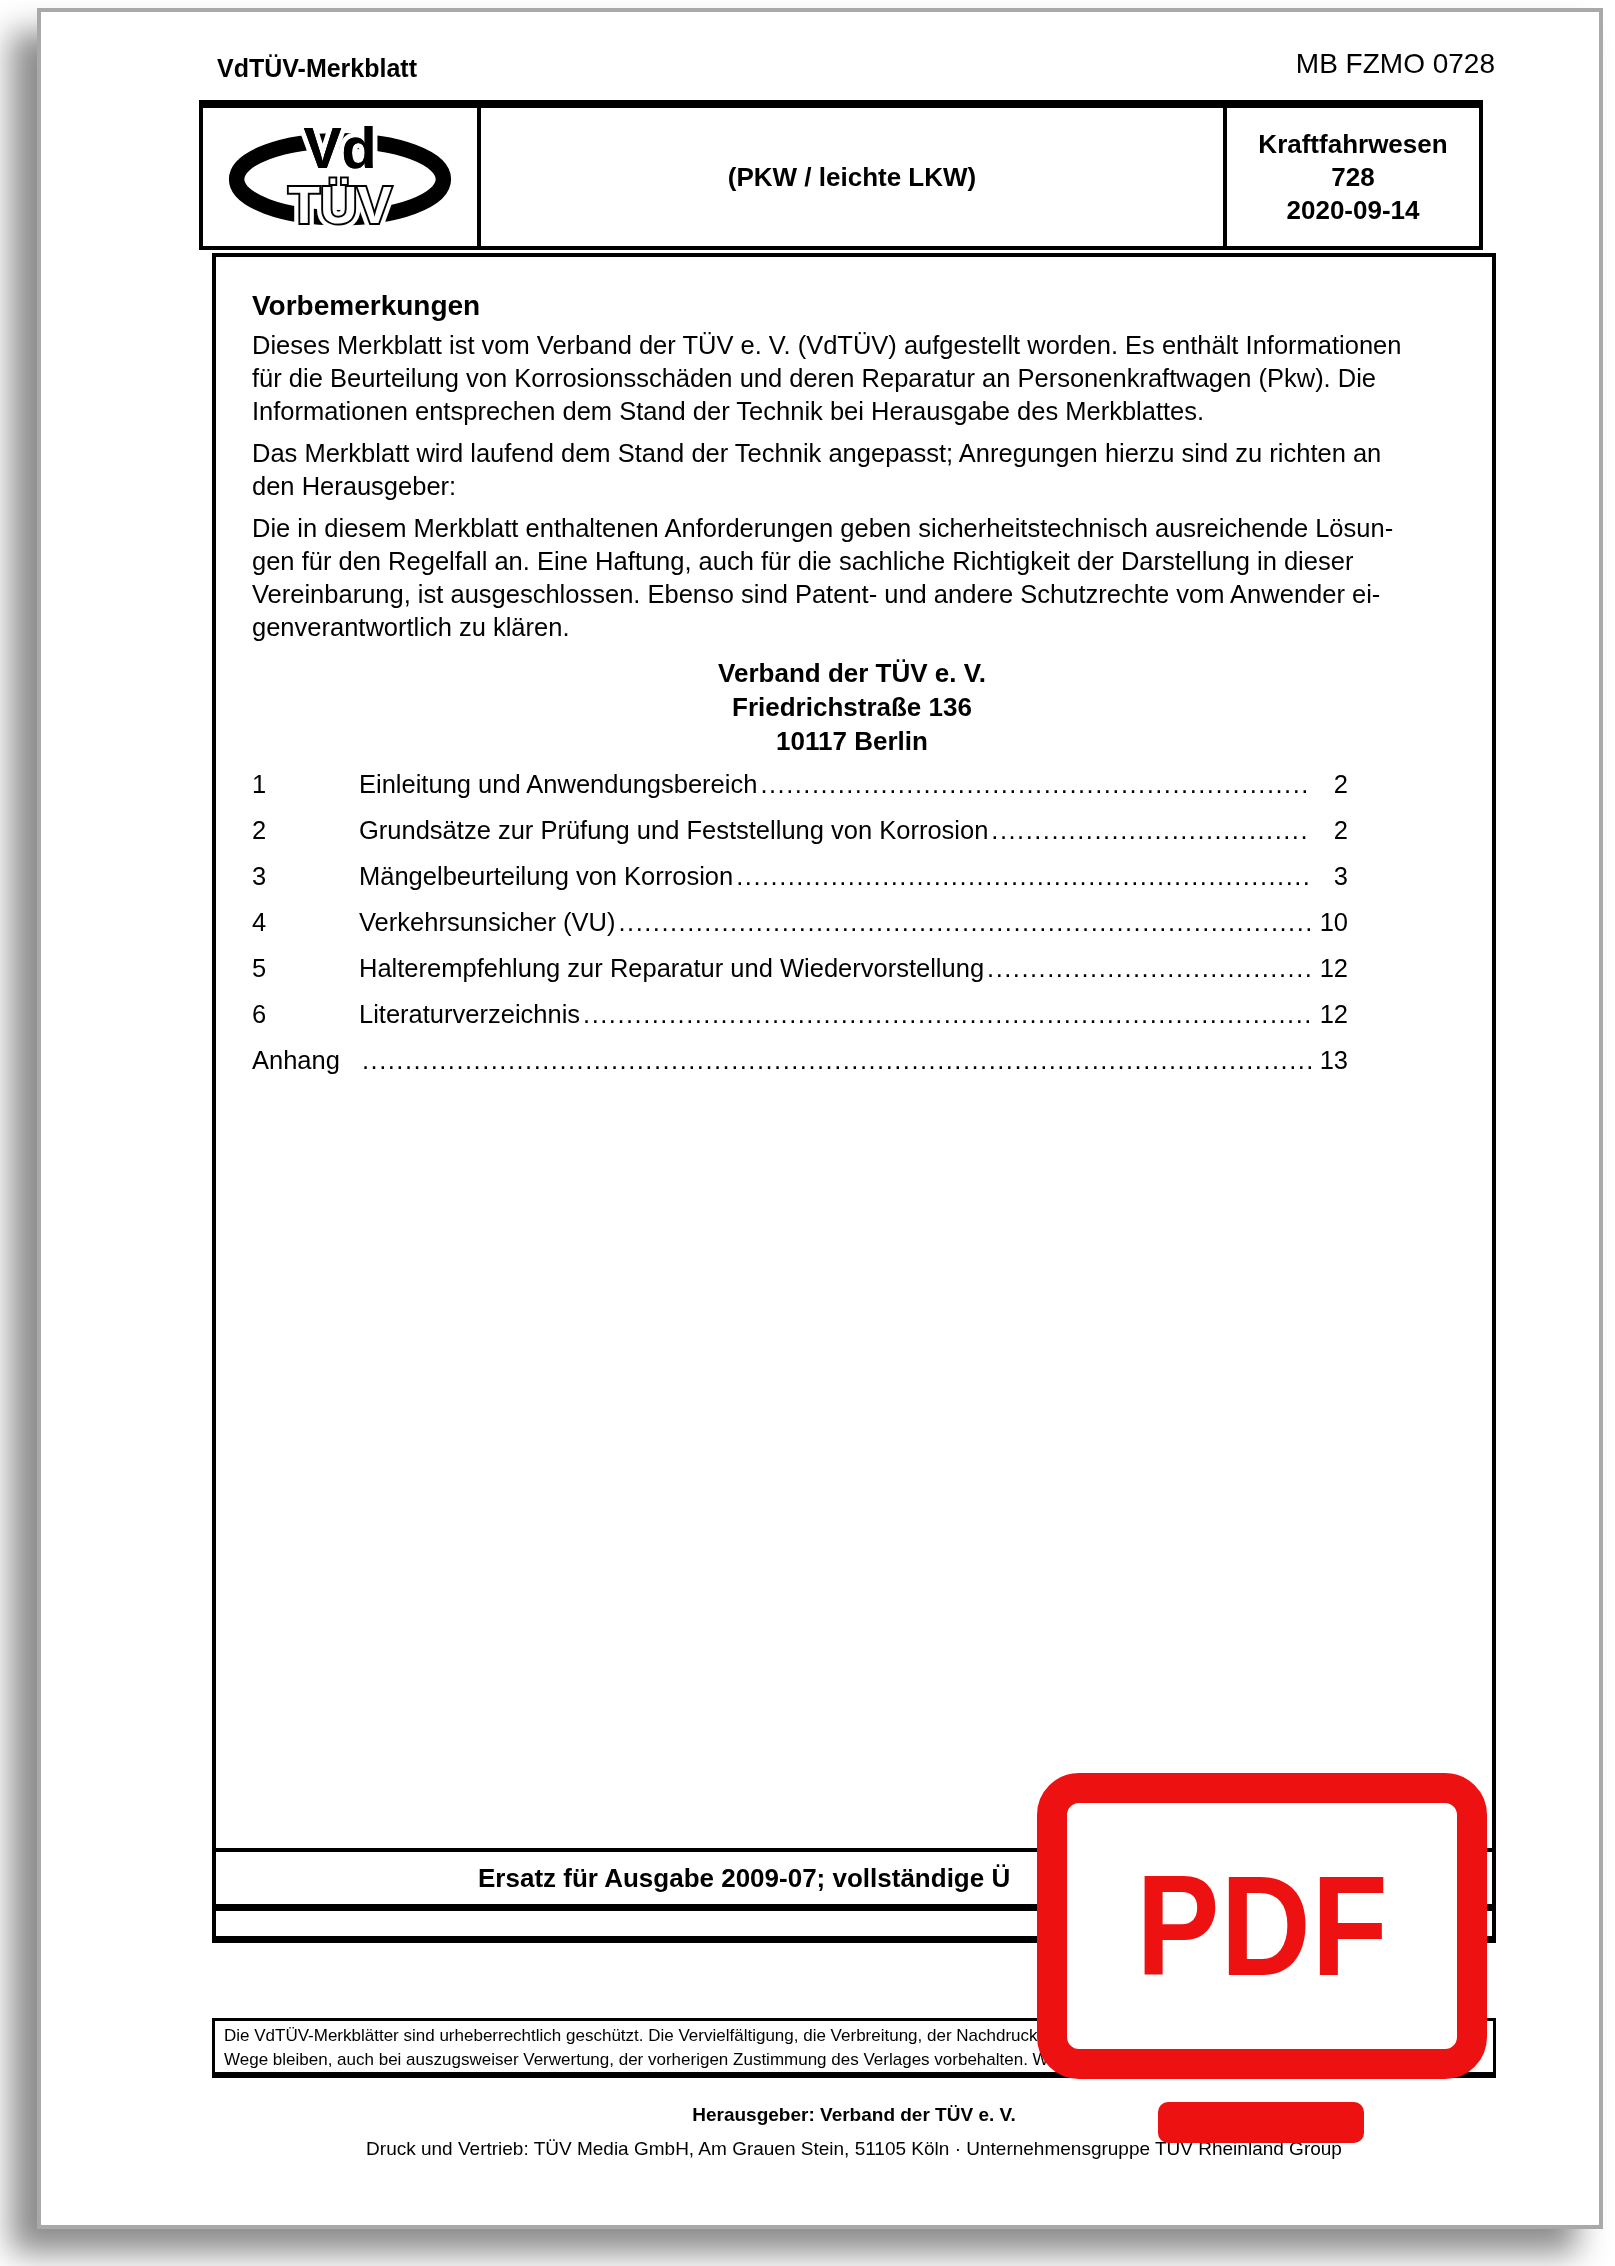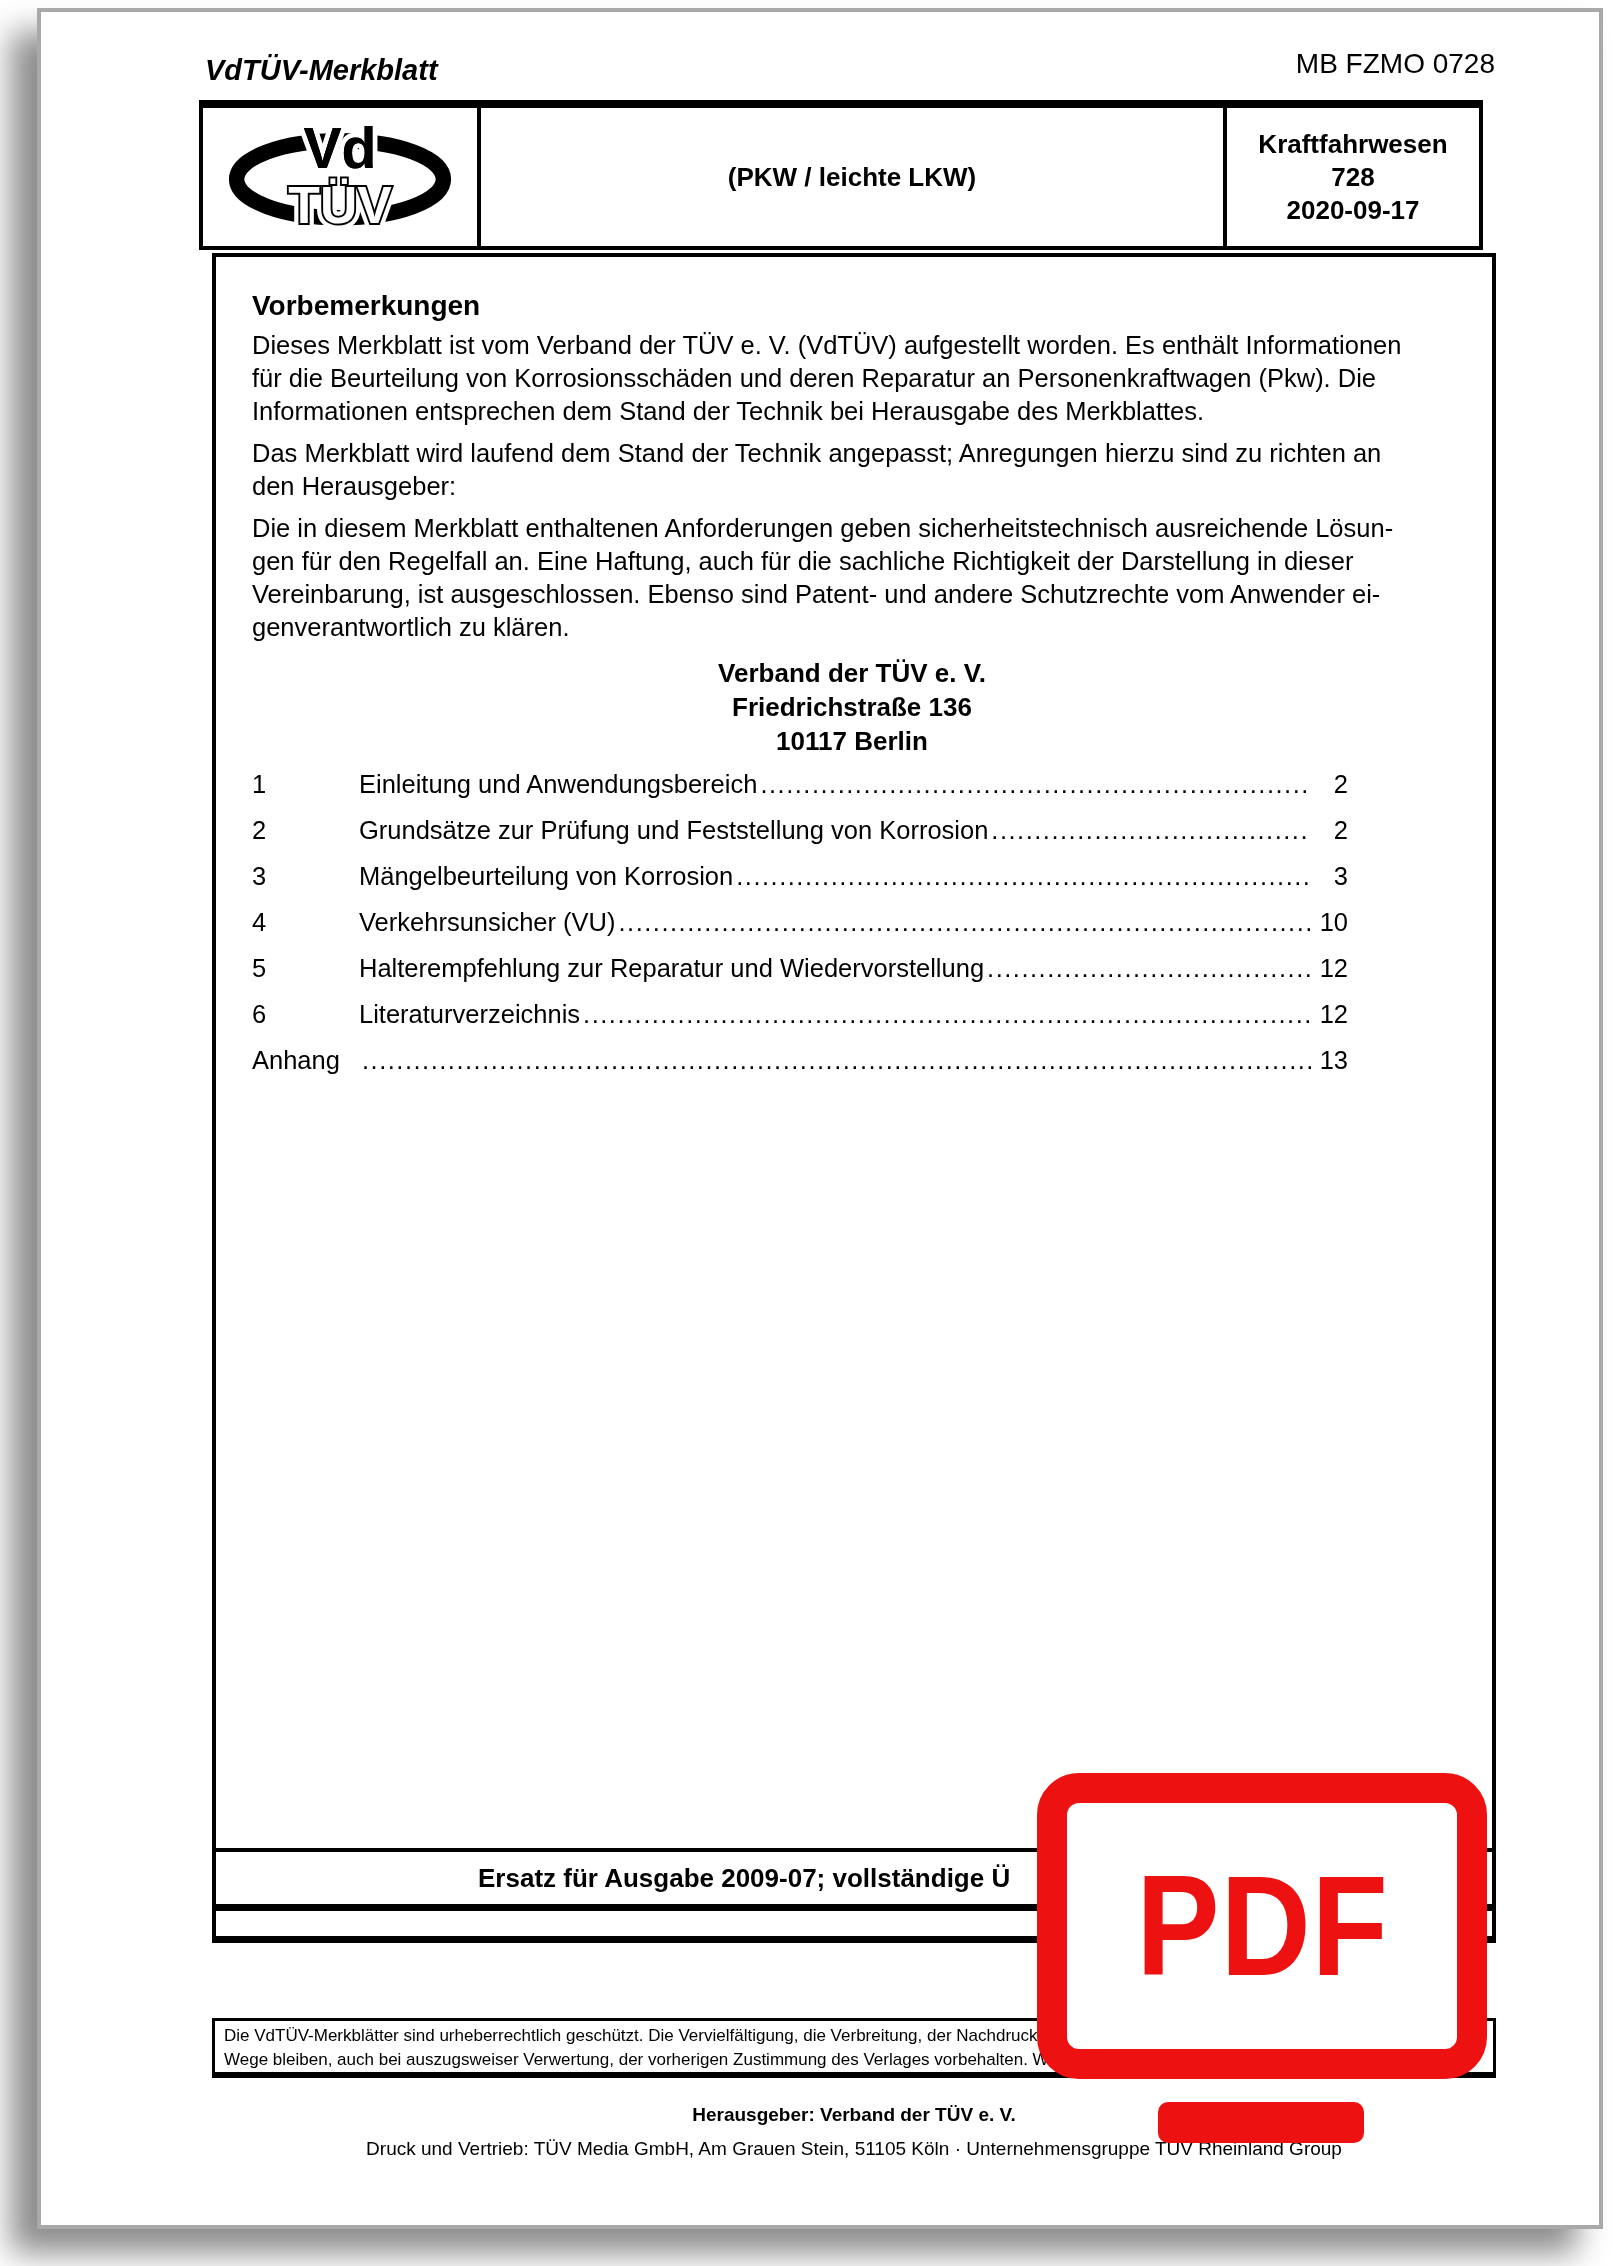--- a/index.html
+++ b/index.html
@@ -5,21 +5,21 @@
   :root{ --stamp-color:#ee1111; }
   *{ margin:0; padding:0; box-sizing:border-box; }
   html,body{ width:1615px; height:2266px; background:#ffffff; overflow:hidden;
     font-family:"Liberation Sans","DejaVu Sans",sans-serif; color:#000; }
   .page{
     position:absolute; left:37px; top:8px; width:1566px; height:2221px;
     background:#fff; border:4px solid #a9a9a9;
     box-shadow:-26px 24px 30px rgba(0,0,0,0.45);
   }
   
-  .masthead-title{ position:absolute; left:164px; top:42px; font-size:29px; font-weight:bold;font-style:italic; }
+  .masthead-title{ position:absolute; left:176px; top:42px; font-size:25px; font-weight:bold; }
   .masthead-code{ position:absolute; right:104px; top:36px; font-size:28px; }
   
   .header-table{
     position:absolute; left:158px; top:88px; width:1284px; height:150px;
     border:4px solid #000; border-top-width:8px; display:flex;
   }
   .cell-logo{ width:278px; border-right:4px solid #000; display:flex; align-items:center; justify-content:center; }
   .cell-title{ flex:1; display:flex; flex-direction:column; align-items:center; justify-content:center;
     font-size:26px; font-weight:bold; line-height:34px; text-align:center; }
   .cell-info{ width:256px; border-left:4px solid #000; display:flex; flex-direction:column;
@@ -94,21 +94,21 @@
         <text x="100" y="92" font-size="47" font-weight="bold" text-anchor="middle" font-family="Liberation Sans, DejaVu Sans, sans-serif" fill="#fff" stroke="#fff" stroke-width="11" paint-order="stroke">TÜV</text>
         <text x="100" y="92" font-size="47" font-weight="bold" text-anchor="middle" font-family="Liberation Sans, DejaVu Sans, sans-serif" fill="#fff" stroke="#000" stroke-width="3.5" paint-order="stroke">TÜV</text>
       </svg>
     </div>
     <div class="cell-title">
       <span>(PKW / leichte LKW)</span>
     </div>
     <div class="cell-info">
       <span>Kraftfahrwesen</span>
       <span>728</span>
-      <span>2020-09-17</span>
+      <span>2020-09-14</span>
     </div>
   </div>
 
   <div class="content-box">
     <div class="section-heading">Vorbemerkungen</div>
     <p class="body-par first">Dieses Merkblatt ist vom Verband der TÜV e. V. (VdTÜV) aufgestellt worden. Es enthält Informationen
 für die Beurteilung von Korrosionsschäden und deren Reparatur an Personenkraftwagen (Pkw). Die
 Informationen entsprechen dem Stand der Technik bei Herausgabe des Merkblattes.</p>
     <p class="body-par">Das Merkblatt wird laufend dem Stand der Technik angepasst; Anregungen hierzu sind zu richten an
 den Herausgeber:</p>

